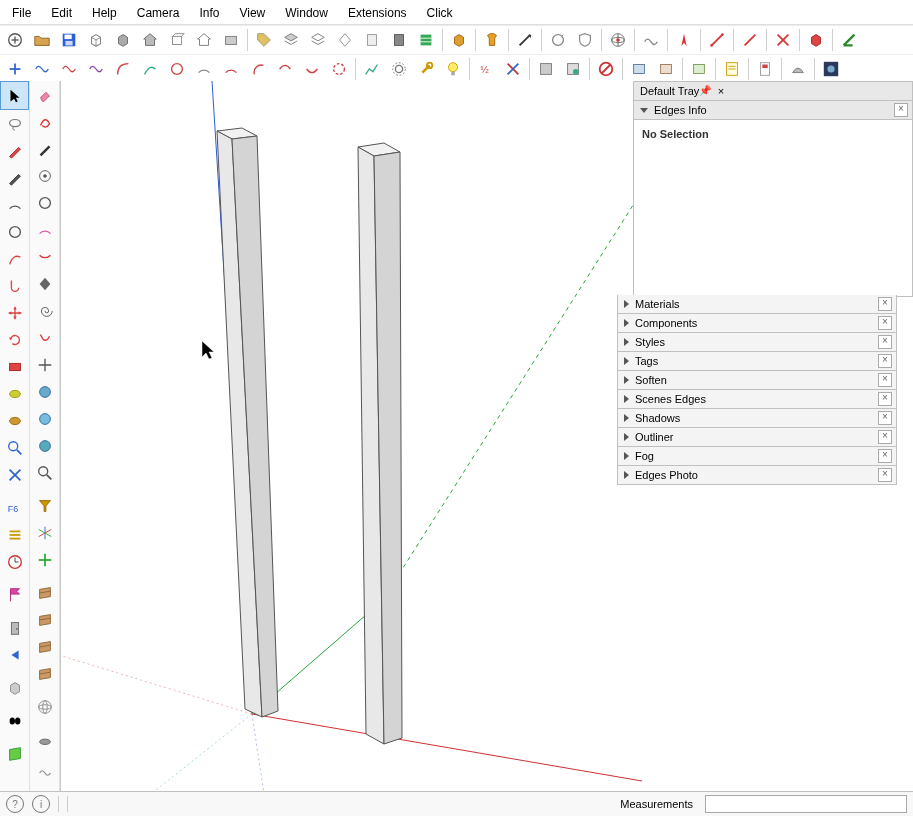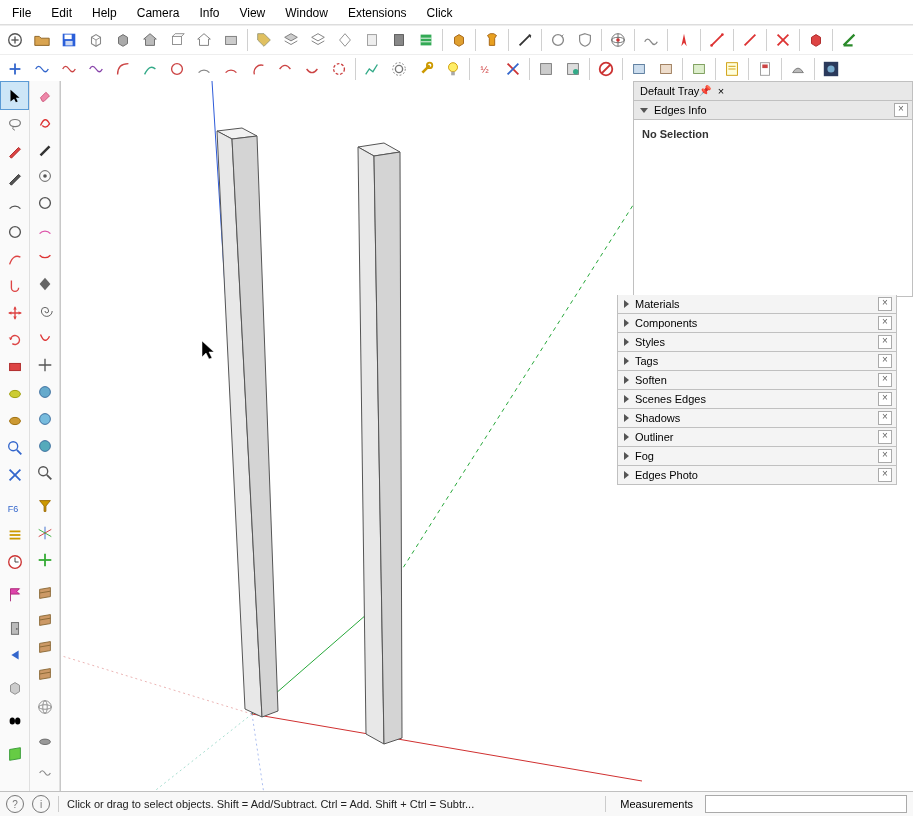--- a/index.html
+++ b/index.html
@@ -787,17 +787,16 @@
           <span class="x">×</span>
         </div>
       </div>
   </div>
 </div>
 
 <div class="statusbar">
   <div class="info-circ">?</div>
   <div class="info-circ">i</div>
   <div class="status-sep"></div>
-  <div class="status-hint">Click or drag to select objects. Shift = Add/Subtract. Ctrl = Add. Shift + Ctrl = Subtr...</div>
   <div class="status-sep"></div>
   <div class="meas-label">Measurements</div>
   <div class="meas-box"></div>
 </div>
 
 </body></html>

